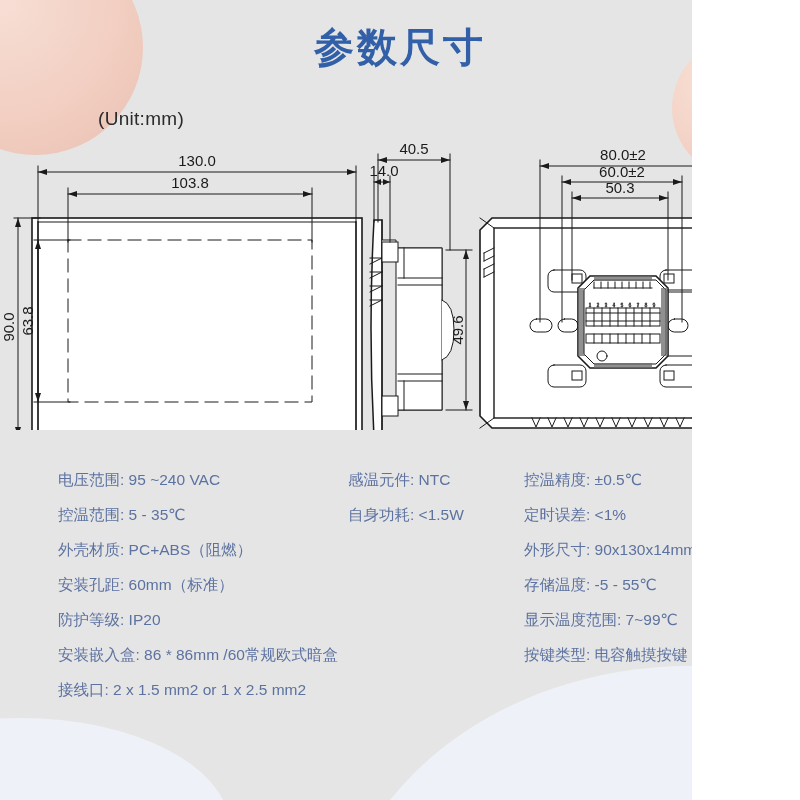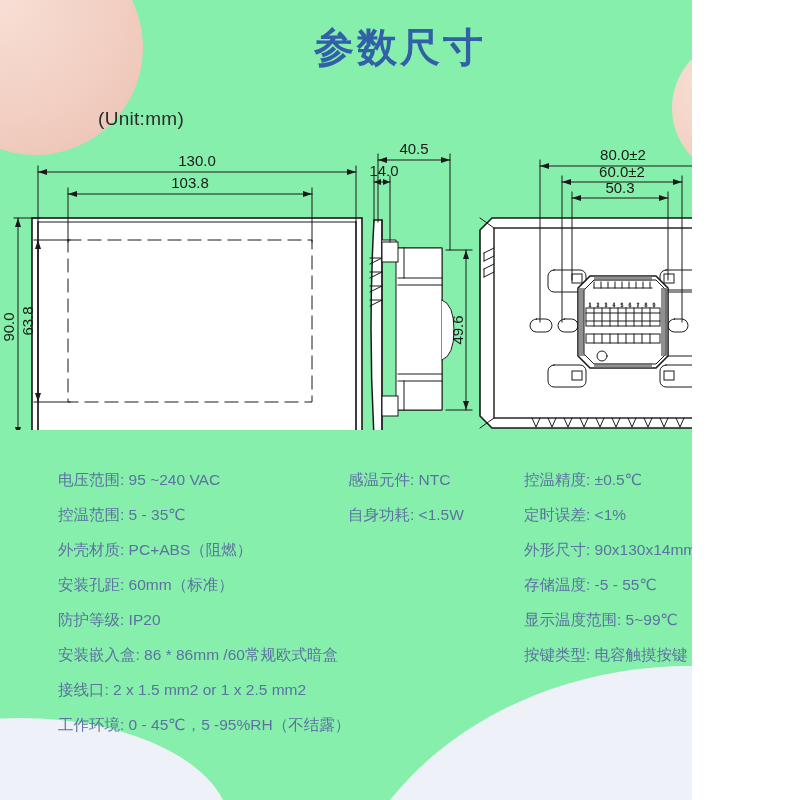--- a/index.html
+++ b/index.html
@@ -3,21 +3,21 @@
 <meta charset="utf-8">
 <style>
   html,body{margin:0;padding:0;}
   body{
     width:800px;height:800px;
     background:#ffffff;
     font-family:"Liberation Sans","DejaVu Sans",sans-serif;
     overflow:hidden;
     position:relative;
   }
-  #page{position:absolute;inset:0;width:692px;height:800px;overflow:hidden;background:#86efac;}
+  #page{position:absolute;inset:0;width:692px;height:800px;overflow:hidden;background:#e5e5e5;}
 
   
   .deco{position:absolute;pointer-events:none;}
   #blob-tl{
     left:-72px;top:-60px;width:215px;height:215px;border-radius:50%;
     background:radial-gradient(circle at 35% 30%,#f7ded4 0%,#f2cfc2 55%,#e8bfb2 100%);
   }
   #blob-tr{
     left:672px;top:38px;width:140px;height:140px;border-radius:50%;
     background:radial-gradient(circle at 40% 30%,#fae4da 0%,#f3d2c5 60%,#e9bdae 100%);
@@ -337,29 +337,28 @@
 
   <div id="specs">
     <div class="spec-col" id="spec-col-1">
         <div class="spec-row"><span class="k">电压范围:</span><span class="v"> 95 ~240 VAC</span></div>
         <div class="spec-row"><span class="k">控温范围:</span><span class="v"> 5 - 35℃</span></div>
         <div class="spec-row"><span class="k">外壳材质:</span><span class="v"> PC+ABS（阻燃）</span></div>
         <div class="spec-row"><span class="k">安装孔距:</span><span class="v"> 60mm（标准）</span></div>
         <div class="spec-row"><span class="k">防护等级:</span><span class="v"> IP20</span></div>
         <div class="spec-row"><span class="k">安装嵌入盒:</span><span class="v"> 86 * 86mm /60常规欧式暗盒</span></div>
         <div class="spec-row"><span class="k">接线口:</span><span class="v"> 2 x 1.5 mm2 or 1 x 2.5 mm2</span></div>
-        <div class="spec-row"><span class="k">工作环境:</span><span class="v"> 0 - 45℃，5 -95%RH（不结露）</span></div>
       </div>
     <div class="spec-col" id="spec-col-2">
         <div class="spec-row"><span class="k">感温元件:</span><span class="v"> NTC</span></div>
         <div class="spec-row"><span class="k">自身功耗:</span><span class="v"> &lt;1.5W</span></div>
       </div>
     <div class="spec-col" id="spec-col-3">
         <div class="spec-row"><span class="k">控温精度:</span><span class="v"> ±0.5℃</span></div>
         <div class="spec-row"><span class="k">定时误差:</span><span class="v"> &lt;1%</span></div>
         <div class="spec-row"><span class="k">外形尺寸:</span><span class="v"> 90x130x14mm</span></div>
         <div class="spec-row"><span class="k">存储温度:</span><span class="v"> -5 - 55℃</span></div>
-        <div class="spec-row"><span class="k">显示温度范围:</span><span class="v"> 5~99℃</span></div>
+        <div class="spec-row"><span class="k">显示温度范围:</span><span class="v"> 7~99℃</span></div>
         <div class="spec-row"><span class="k">按键类型:</span><span class="v"> 电容触摸按键</span></div>
       </div>
   </div>
 
 </div>
 
 </body></html>

